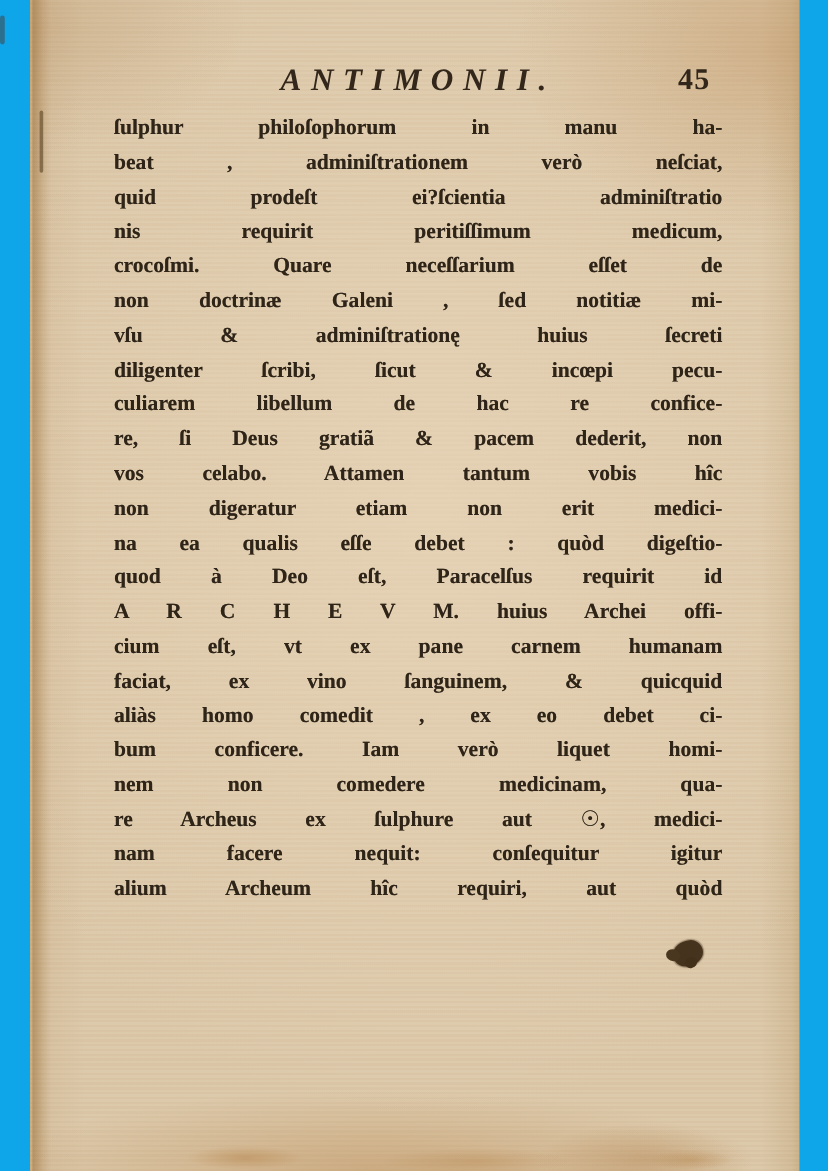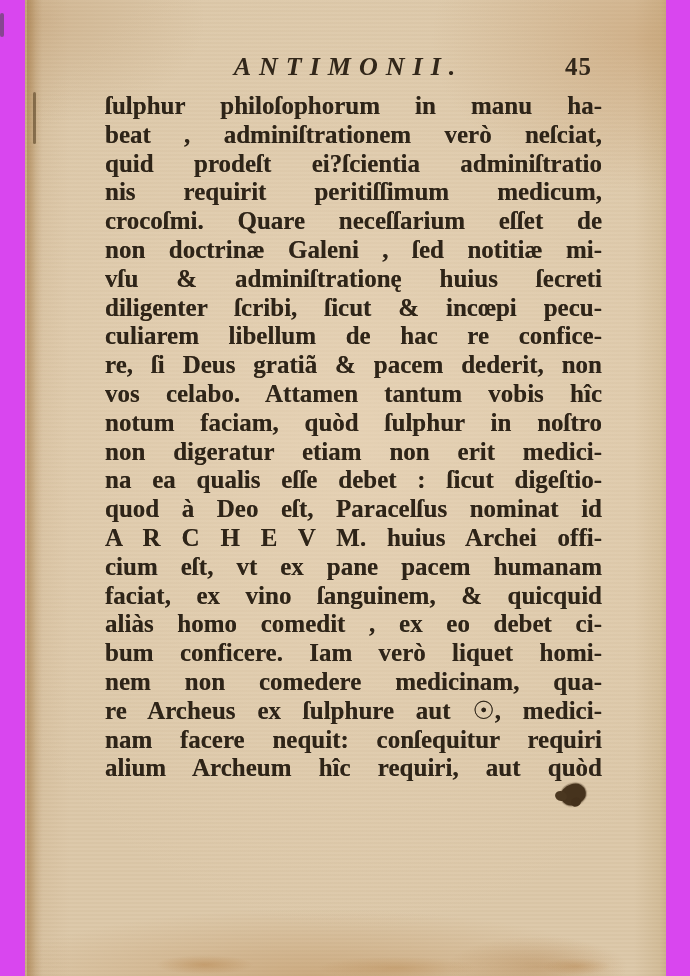--- a/index.html
+++ b/index.html
@@ -1,17 +1,17 @@
 <!DOCTYPE html>
 <html><head>
 <meta charset="utf-8">
 <style>
   html,body{margin:0;padding:0;}
   body{width:690px;height:976px;background:#ffffff;font-family:"Liberation Serif","DejaVu Serif",serif;}
-  .scan{position:relative;width:690px;height:976px;background:#d946ef;overflow:hidden;}
+  .scan{position:relative;width:690px;height:976px;background:#0ea5e9;overflow:hidden;}
 
   .paper{
     position:absolute;left:25px;top:0;width:641px;height:976px;
     background:
       radial-gradient(300px 210px at 97% 4%, rgba(189,140,88,.38), transparent 72%),
       radial-gradient(240px 150px at 2% 2%, rgba(176,132,84,.25), transparent 70%),
       radial-gradient(420px 90px at 45% 100%, rgba(176,122,62,.38), transparent 75%),
       radial-gradient(120px 40px at 80% 99%, rgba(160,104,46,.30), transparent 75%),
       radial-gradient(520px 620px at 52% 44%, rgba(239,219,192,.50), transparent 82%),
       repeating-linear-gradient(0deg, rgba(120,90,50,.03) 0 2px, rgba(255,255,255,.02) 2px 4px),
@@ -45,27 +45,26 @@
     font-style:italic;font-weight:bold;font-size:26px;line-height:34px;
     letter-spacing:8px;color:#32271a;
   }
   .page-number{
     position:absolute;right:10px;top:0;
     font-weight:bold;font-size:25px;line-height:34px;color:#32271a;letter-spacing:1px;
   }
 
   .text-block{position:absolute;left:95px;top:92px;width:507px;}
   .text-line{
-    font-weight:bold;font-size:25px;line-height:28.8px;height:28.8px;
+    font-weight:bold;font-size:18px;line-height:28.8px;height:28.8px;
     color:#2e2418;
     text-align:justify;text-align-last:justify;
     overflow:hidden;
     font-family:"Liberation Serif","DejaVu Serif","DejaVu Sans",serif;
     text-shadow:0 0 .5px rgba(46,36,24,.55);
-    margin-left:10px;
   }
 
   .ink-blot{
     position:absolute;left:561px;top:784px;width:25px;height:21px;
     background:#46331d;
     border-radius:58% 46% 60% 50% / 52% 55% 58% 48%;
     transform:rotate(-14deg);
     box-shadow:0 0 1px 1px rgba(70,51,29,.45);
   }
   .ink-blot::before{
@@ -98,29 +97,28 @@
     <div class="text-line">beat , adminiſtrationem verò neſciat,</div>
     <div class="text-line">quid prodeſt ei?ſcientia adminiſtratio</div>
     <div class="text-line">nis requirit peritiſſimum medicum,</div>
     <div class="text-line">crocoſmi. Quare neceſſarium eſſet de</div>
     <div class="text-line">non doctrinæ Galeni , ſed notitiæ mi-</div>
     <div class="text-line">vſu &amp; adminiſtrationę huius ſecreti</div>
     <div class="text-line">diligenter ſcribi, ſicut &amp; incœpi pecu-</div>
     <div class="text-line">culiarem libellum de hac re confice-</div>
     <div class="text-line">re, ſi Deus gratiã &amp; pacem dederit, non</div>
     <div class="text-line">vos celabo. Attamen tantum vobis hîc</div>
-    <div class="text-line">notum faciam, quòd ſulphur in noſtro</div>
     <div class="text-line">non digeratur etiam non erit medici-</div>
-    <div class="text-line">na ea qualis eſſe debet : ſicut digeſtio-</div>
-    <div class="text-line">quod à Deo eſt, Paracelſus nominat id</div>
+    <div class="text-line">na ea qualis eſſe debet : quòd digeſtio-</div>
+    <div class="text-line">quod à Deo eſt, Paracelſus requirit id</div>
     <div class="text-line">A R C H E V M.  huius Archei offi-</div>
-    <div class="text-line">cium eſt, vt ex pane pacem humanam</div>
+    <div class="text-line">cium eſt, vt ex pane carnem humanam</div>
     <div class="text-line">faciat, ex vino ſanguinem, &amp; quicquid</div>
     <div class="text-line">aliàs homo comedit , ex eo debet ci-</div>
     <div class="text-line">bum conficere. Iam verò liquet homi-</div>
     <div class="text-line">nem non comedere medicinam, qua-</div>
     <div class="text-line">re Archeus ex ſulphure aut ☉, medici-</div>
-    <div class="text-line">nam facere nequit: conſequitur requiri</div>
+    <div class="text-line">nam facere nequit: conſequitur igitur</div>
     <div class="text-line">alium Archeum hîc requiri, aut quòd</div>
   </div>
 
   <div class="ink-blot"></div>
 </div>
 
 </body></html>

